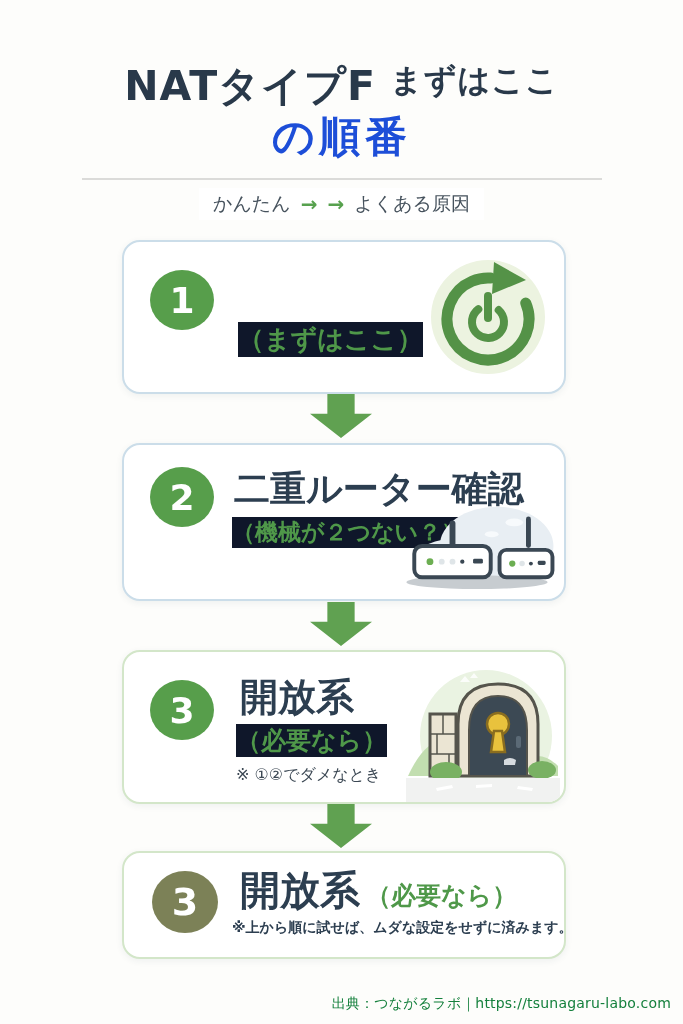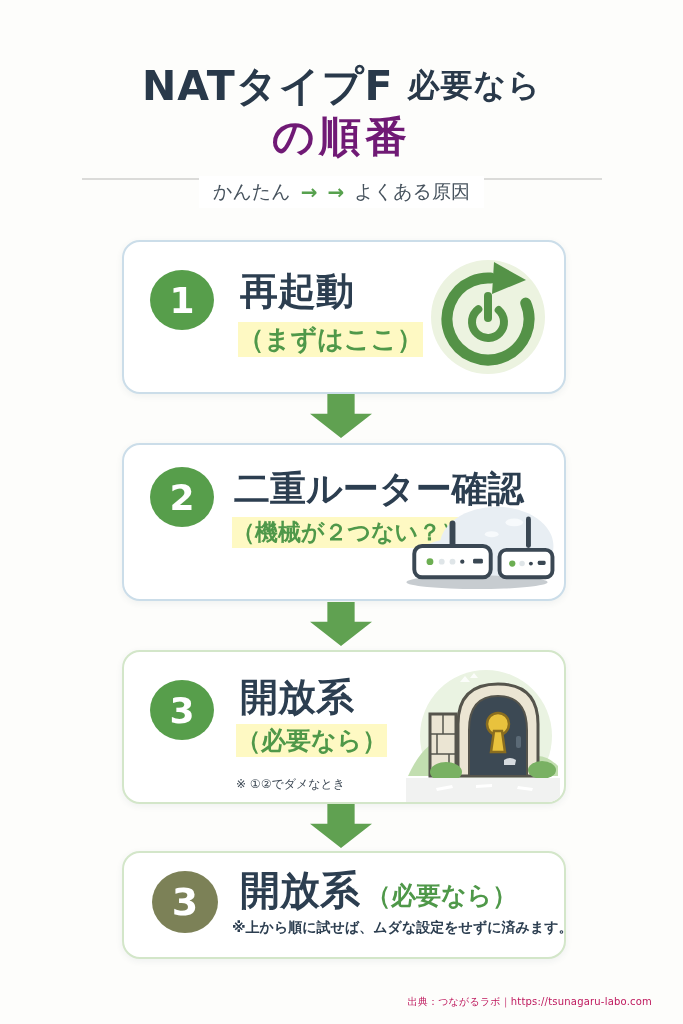--- a/index.html
+++ b/index.html
@@ -4,27 +4,27 @@
 <style>
   html,body{margin:0;padding:0;background:#e9e9e9;}
   .canvas{
     position:relative;width:683px;height:1024px;margin:0 auto;
     background:#fdfdfb;overflow:hidden;
     font-family:"DejaVu Sans","Liberation Sans",sans-serif;
     color:#2c3e50;
   }
   
   .title{position:absolute;top:62px;left:0;width:100%;text-align:center;line-height:1.18;}
-  .title .line1{display:flex;justify-content:center;align-items:center;gap:14px;}
+  .title .line1{display:flex;justify-content:center;align-items:flex-start;gap:14px;}
   .title-main{font-size:41px;font-weight:bold;color:#29394a;letter-spacing:1px;}
   .title-suffix{font-size:32px;font-weight:bold;color:#29394a;letter-spacing:1px;}
-  .title-line2{font-size:42px;font-weight:bold;color:#701a75;letter-spacing:4px;margin-top:2px;}
+  .title-line2{font-size:42px;font-weight:bold;color:#1d4ed8;letter-spacing:4px;margin-top:2px;}
   .divider{position:absolute;top:178px;left:82px;width:520px;height:2px;background:#dbdbd9;}
   .subtitle{
-    position:absolute;top:176px;left:0;width:100%;text-align:center;
+    position:absolute;top:188px;left:0;width:100%;text-align:center;
   }
   .subtitle-inner{
     display:inline-flex;align-items:center;gap:10px;background:#ffffff;
     padding:3px 14px;font-size:19px;color:#46525d;font-weight:500;
   }
   .subtitle-arrow{color:#57a14e;font-weight:bold;font-size:20px;}
   
   .card{
     position:absolute;left:122px;width:440px;background:#ffffff;
     border-radius:18px;box-shadow:0 2px 7px rgba(40,70,90,.07);overflow:hidden;
@@ -32,87 +32,86 @@
   .card.blue{border:2px solid #cbdde9;}
   .card.green{border:2px solid #d3e6c9;}
   .badge{
     position:absolute;display:flex;align-items:center;justify-content:center;
     width:64px;height:60px;border-radius:50%;
     color:#ffffff;font-size:36px;font-weight:bold;
   }
   .badge.g{background:#579e4b;}
   .badge.olive{background:#7c8157;width:66px;height:62px;font-size:38px;}
   .step-title{position:absolute;font-weight:bold;color:#2c3e50;white-space:nowrap;}
-  .step-sub{position:absolute;color:#4f9849;font-weight:bold;white-space:nowrap;background:#fef9c3;text-align:right;}
+  .step-sub{position:absolute;color:#4f9849;font-weight:bold;white-space:nowrap;background:#0f172a;text-align:right;}
   .step-caption{position:absolute;color:#3c4854;white-space:nowrap;background:#fff;}
   
   #card1{top:240px;height:150px;}
   #card1 .badge{left:26px;top:28px;}
   #card1 .step-title{left:116px;top:24px;font-size:38px;}
   #card1 .step-sub{left:114px;top:80px;font-size:26px;}
   #card1 .art{position:absolute;right:16px;top:14px;width:120px;height:120px;}
   
   #card2{top:443px;height:154px;}
   #card2 .badge{left:26px;top:22px;}
   #card2 .step-title{left:110px;top:20px;font-size:36px;}
   #card2 .step-sub{left:108px;top:72px;font-size:23px;}
   #card2 .art{position:absolute;right:8px;bottom:6px;width:158px;height:98px;}
   
   #card3{top:650px;height:150px;}
   #card3 .badge{left:26px;top:28px;}
   #card3 .step-title{left:116px;top:20px;font-size:38px;}
   #card3 .step-sub{left:112px;top:72px;font-size:25px;}
-  #card3 .step-caption{left:112px;top:124px;font-size:12px;}
+  #card3 .step-caption{left:112px;top:113px;font-size:16px;}
   #card3 .art{position:absolute;right:4px;bottom:0;width:154px;height:144px;}
   
   #card4{top:851px;height:104px;}
   #card4 .badge{left:28px;top:18px;}
   #card4 .title-row{position:absolute;left:116px;top:10px;display:flex;align-items:baseline;gap:6px;white-space:nowrap;}
   #card4 .t{font-size:40px;font-weight:bold;color:#2c3e50;}
   #card4 .s{font-size:25px;font-weight:bold;color:#4f9849;}
   #card4 .step-caption{left:108px;top:66px;font-size:14px;font-weight:bold;color:#2c3e50;}
   
   .flow-arrow{
     position:absolute;left:310px;width:62px;height:44px;background:#60a151;
     clip-path:polygon(28% 0,72% 0,72% 45%,100% 45%,50% 100%,0 45%,28% 45%);
   }
   #arrow1{top:394px;}
   #arrow2{top:602px;}
   #arrow3{top:804px;}
   
   .footer{
-    position:absolute;top:995px;right:31px;font-size:10px;color:#be185d;letter-spacing:.2px;
+    position:absolute;top:995px;right:12px;font-size:14px;color:#15803d;letter-spacing:.2px;
   }
 </style>
 </head>
 <body>
 
 <div class="canvas">
 
   <div class="title">
     <div class="line1">
       <span class="title-main">NATタイプF</span>
-      <span class="title-suffix">必要なら</span>
+      <span class="title-suffix">まずはここ</span>
     </div>
     <div class="title-line2">の順番</div>
   </div>
   <div class="divider"></div>
 
   <div class="subtitle">
     <span class="subtitle-inner">
       <span>かんたん</span>
       <span class="subtitle-arrow">→</span>
       <span class="subtitle-arrow">→</span>
       <span>よくある原因</span>
     </span>
   </div>
 
   <div class="card blue" id="card1">
     <div class="badge g">1</div>
-    <div class="step-title">再起動</div>
     <div class="step-sub">（まずはここ）</div>
     <svg class="art" viewBox="0 0 120 120">
       <circle cx="60" cy="61" r="57" fill="#ecf3e0"></circle>
       <circle cx="60" cy="63" r="41" fill="none" stroke="#549247" stroke-width="11" stroke-dasharray="212 46" transform="rotate(-23 60 63)" stroke-linecap="round"></circle>
       <polygon points="66,6 98,24 64,38" fill="#549247"></polygon>
       <circle cx="60" cy="66" r="16" fill="none" stroke="#549247" stroke-width="8" stroke-dasharray="78 23" transform="rotate(-48 60 66)" stroke-linecap="round"></circle>
       <line x1="60" y1="40" x2="60" y2="62" stroke="#549247" stroke-width="8" stroke-linecap="round"></line>
     </svg>
   </div>
 

